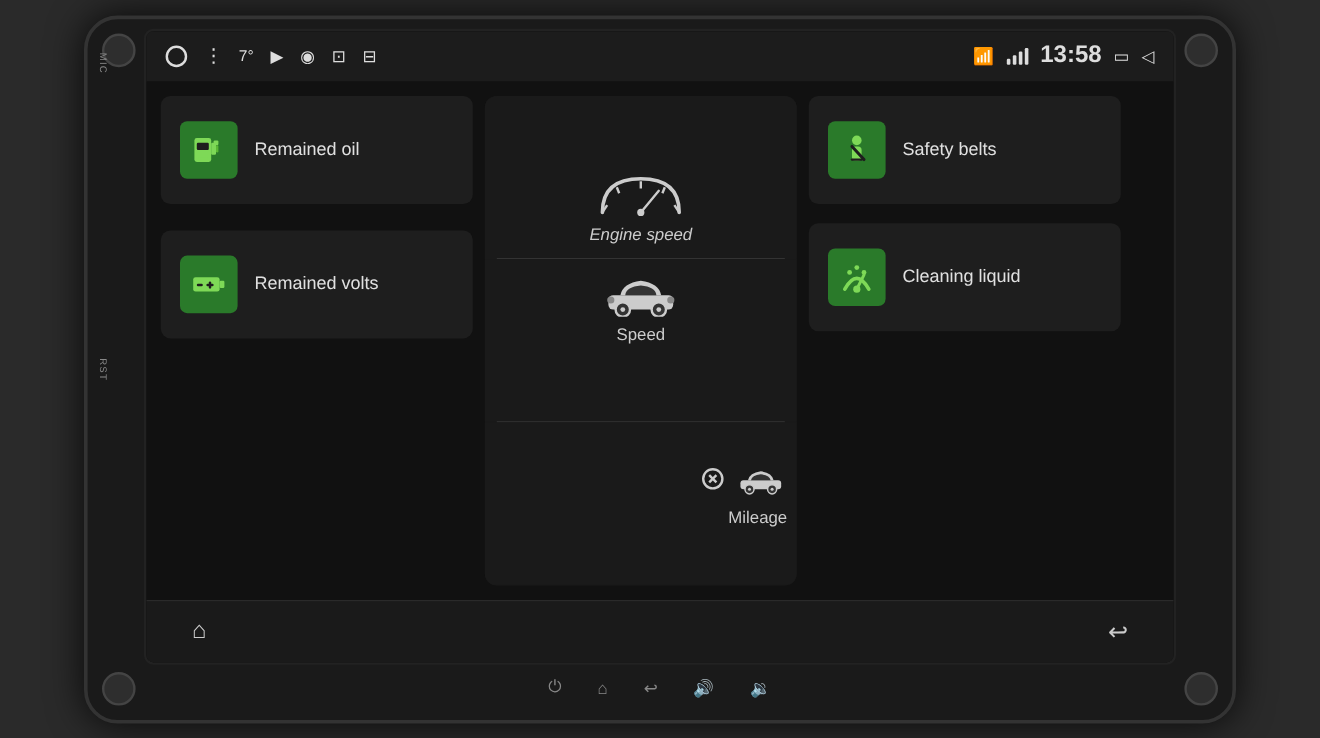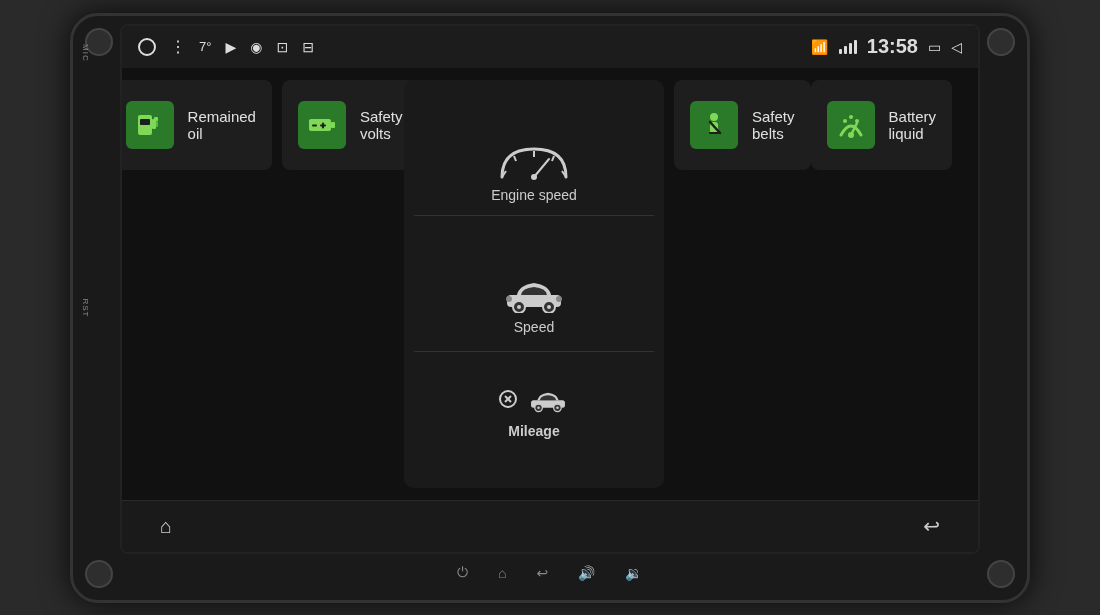--- a/index.html
+++ b/index.html
@@ -135,42 +135,41 @@
       display: flex;
       flex-direction: row;
       padding: 12px;
       gap: 10px;
       background: #111;
     }
 
     
     .left-column {
       display: flex;
-      flex-direction: row;
-      gap: 10px;
+      flex-direction: column;
+      gap: 22px;
       width: 260px;
-      justify-content: center;
     }
 
     
     .center-column {
       display: flex;
       flex-direction: column;
       gap: 0;
       width: 260px;
       background: #1a1a1a;
       border-radius: 10px;
       overflow: hidden;
     }
 
     
     .right-column {
       display: flex;
-      flex-direction: row;
-      gap: 0;
+      flex-direction: column;
+      gap: 16px;
       width: 260px;
     }
 
     
     .tile {
       background: #1e1e1e;
       border-radius: 8px;
       display: flex;
       align-items: center;
       padding: 0 16px;
@@ -203,20 +202,21 @@
 
     
     .center-top {
       flex: 1;
       display: flex;
       flex-direction: column;
       align-items: center;
       justify-content: flex-end;
       padding: 12px 8px 4px;
       background: #1a1a1a;
+      font-style: italic;
     }
 
     .center-gauge-icon {
       width: 80px;
       height: 40px;
     }
 
     .center-label {
       color: #ccc;
       font-size: 14px;
@@ -229,39 +229,38 @@
       height: 1px;
       background: #333;
       margin: 0 10px;
     }
 
     .center-middle {
       flex: 1;
       display: flex;
       flex-direction: column;
       align-items: center;
-      justify-content: flex-end;
+      justify-content: flex-start;
       padding: 8px;
       background: #1a1a1a;
     }
 
     .center-car-icon {
       width: 70px;
       height: 40px;
     }
 
     .center-bottom {
       flex: 1;
       display: flex;
       flex-direction: column;
-      align-items: center;
+      align-items: flex-end;
       justify-content: center;
       padding: 4px 8px 12px;
       background: #1a1a1a;
-      font-weight: bold;
     }
 
     .center-mileage-row {
       display: flex;
       align-items: center;
       gap: 8px;
       margin-bottom: 4px;
     }
 
     
@@ -389,21 +388,21 @@
 
               <rect x="3" y="10" width="22" height="12" rx="2" fill="#7ed957"></rect>
               <rect x="25" y="13" width="4" height="6" rx="1" fill="#7ed957"></rect>
 
               <rect x="6" y="15.5" width="5" height="2" rx="1" fill="#1e1e1e"></rect>
 
               <rect x="14" y="15.5" width="6" height="2" rx="1" fill="#1e1e1e"></rect>
               <rect x="16" y="13.5" width="2" height="6" rx="1" fill="#1e1e1e"></rect>
             </svg>
           </div>
-          <span class="tile-label">Safety volts</span>
+          <span class="tile-label">Remained volts</span>
         </div>
 
       </div>
 
       <div class="center-column">
 
         <div class="center-top">
           <svg class="center-gauge-icon" viewBox="0 0 80 40" fill="none" xmlns="http://www.w3.org/2000/svg">
 
             <path d="M8 36 Q8 8 40 8 Q72 8 72 36" stroke="#ccc" stroke-width="3" fill="none" stroke-linecap="round"></path>
@@ -492,21 +491,21 @@
               <path d="M6 26 Q16 8 26 26" stroke="#7ed957" stroke-width="3" fill="none" stroke-linecap="round"></path>
               <line x1="16" y1="26" x2="22" y2="14" stroke="#7ed957" stroke-width="2.5" stroke-linecap="round"></line>
 
               <circle cx="10" cy="12" r="2" fill="#7ed957"></circle>
               <circle cx="16" cy="8" r="2" fill="#7ed957"></circle>
               <circle cx="22" cy="12" r="2" fill="#7ed957"></circle>
 
               <circle cx="16" cy="26" r="3" fill="#7ed957"></circle>
             </svg>
           </div>
-          <span class="tile-label">Battery liquid</span>
+          <span class="tile-label">Cleaning liquid</span>
         </div>
 
       </div>
 
     </div>
 
     <div class="nav-bar">
       <span class="nav-icon">⌂</span>
       <span class="nav-icon">↩</span>
     </div>

